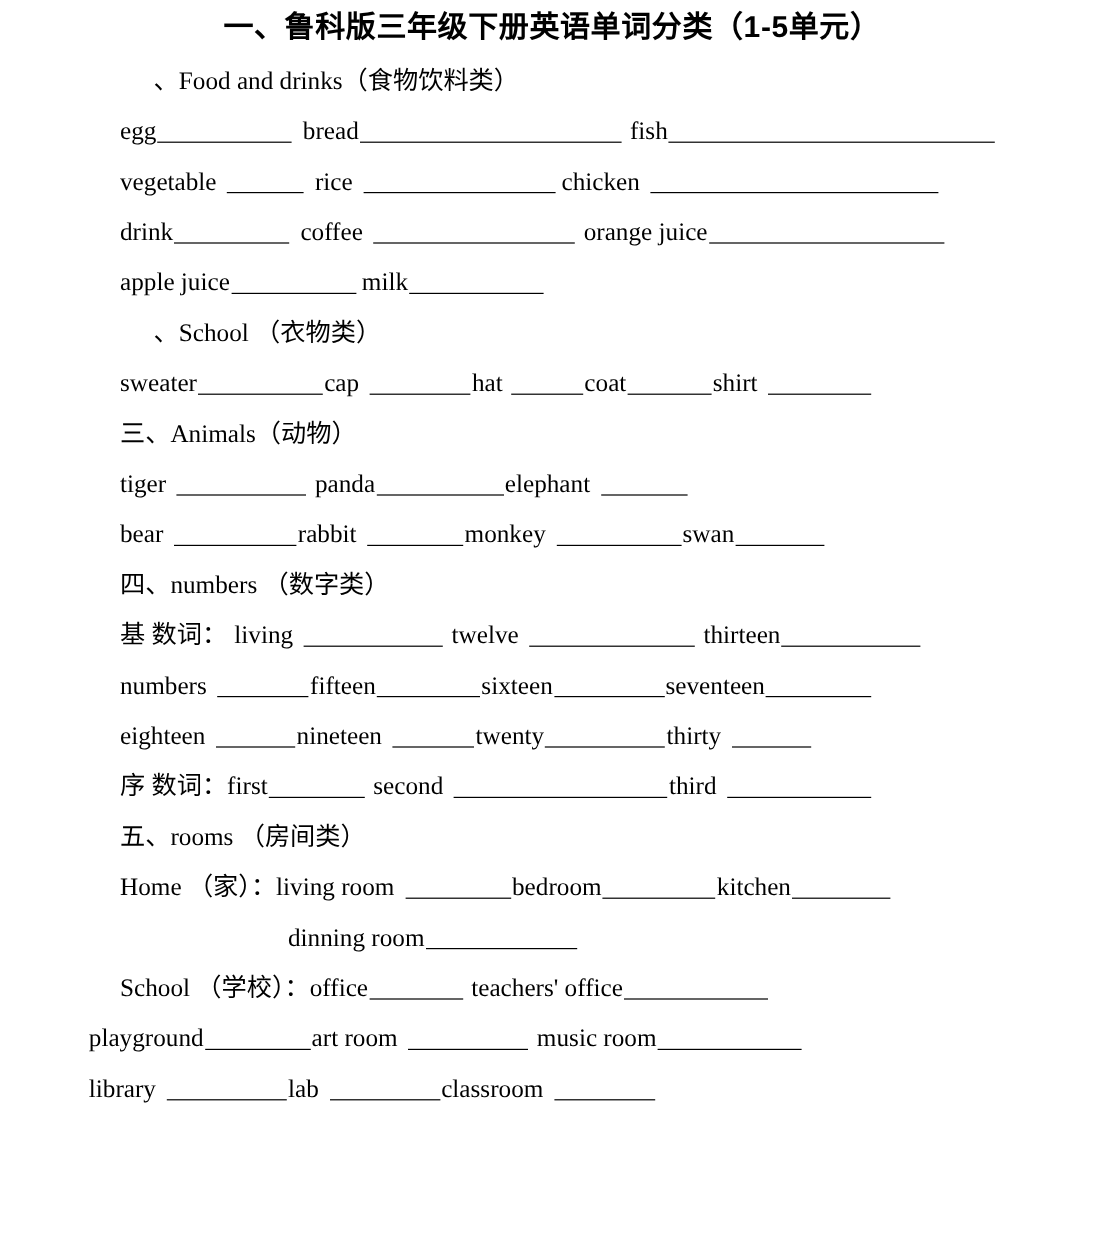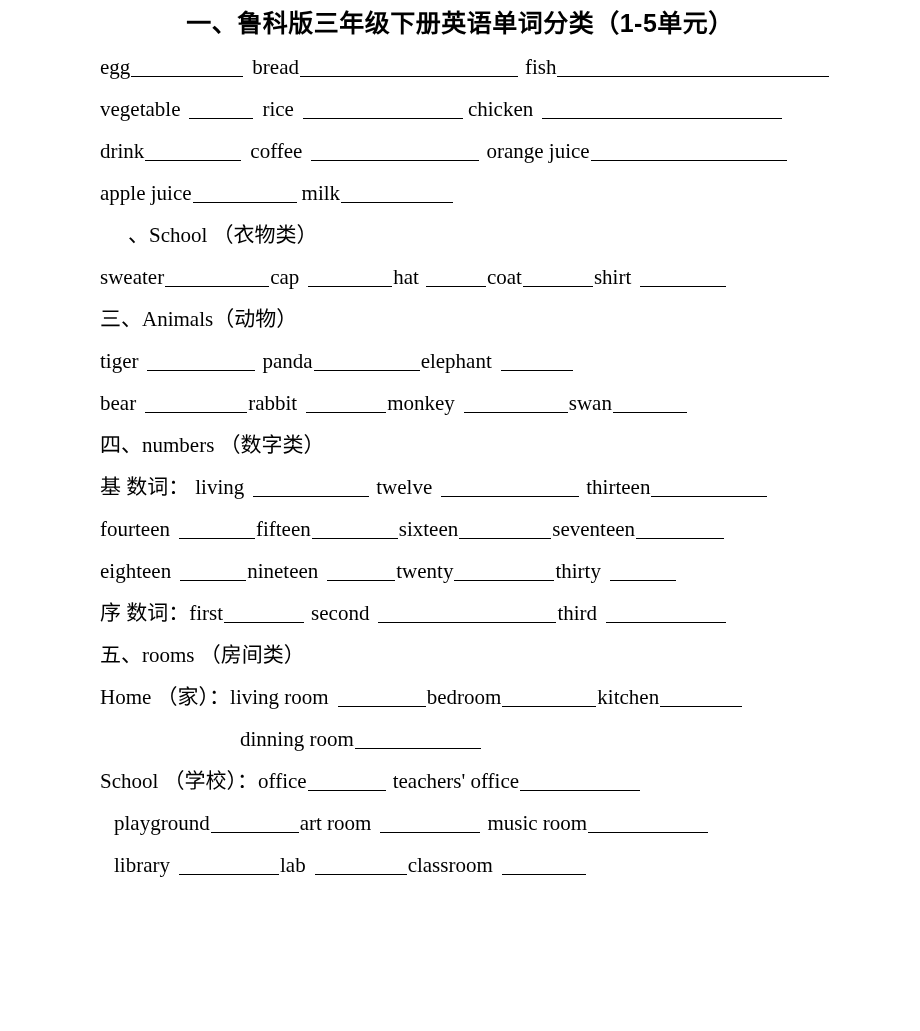--- a/index.html
+++ b/index.html
@@ -47,21 +47,21 @@
     display: flex;
     align-items: center;
   }
   .line.heading {
     padding-left: 100px;
   }
   .line.heading-indent {
     padding-left: 128px;
   }
   .line.indent-1 {
-    padding-left: 114px;
+    padding-left: 74px;
   }
   .line.indent-2 {
     padding-left: 240px;
   }
 
   .txt { display: inline; }
 
   
   .blank {
     display: inline-block;
@@ -73,20 +73,23 @@
 
   .sp { display: inline-block; }
 </style>
 </head>
 <body>
 
 <div class="page">
 
   <h1 class="doc-title">一、鲁科版三年级下册英语单词分类（1-5单元）</h1>
 
+  <div class="line heading heading-indent">
+    <span class="txt">、Food and drinks（食物饮料类）</span>
+  </div>
 
   <div class="line">
     <span class="txt">egg</span>
     <span class="blank" style="width:112px"></span>
     <span class="sp" style="width:8px"></span>
     <span class="txt">bread</span>
     <span class="blank" style="width:218px"></span>
     <span class="sp" style="width:6px"></span>
     <span class="txt">fish</span>
     <span class="blank" style="width:272px"></span>
@@ -190,21 +193,21 @@
     <span class="sp" style="width:6px"></span>
     <span class="txt">twelve</span>
     <span class="sp" style="width:8px"></span>
     <span class="blank" style="width:138px"></span>
     <span class="sp" style="width:6px"></span>
     <span class="txt">thirteen</span>
     <span class="blank" style="width:116px"></span>
   </div>
 
   <div class="line">
-    <span class="txt">fourteen</span>
+    <span class="txt">numbers</span>
     <span class="sp" style="width:8px"></span>
     <span class="blank" style="width:76px"></span>
     <span class="txt">fifteen</span>
     <span class="blank" style="width:86px"></span>
     <span class="txt">sixteen</span>
     <span class="blank" style="width:92px"></span>
     <span class="txt">seventeen</span>
     <span class="blank" style="width:88px"></span>
   </div>
 

